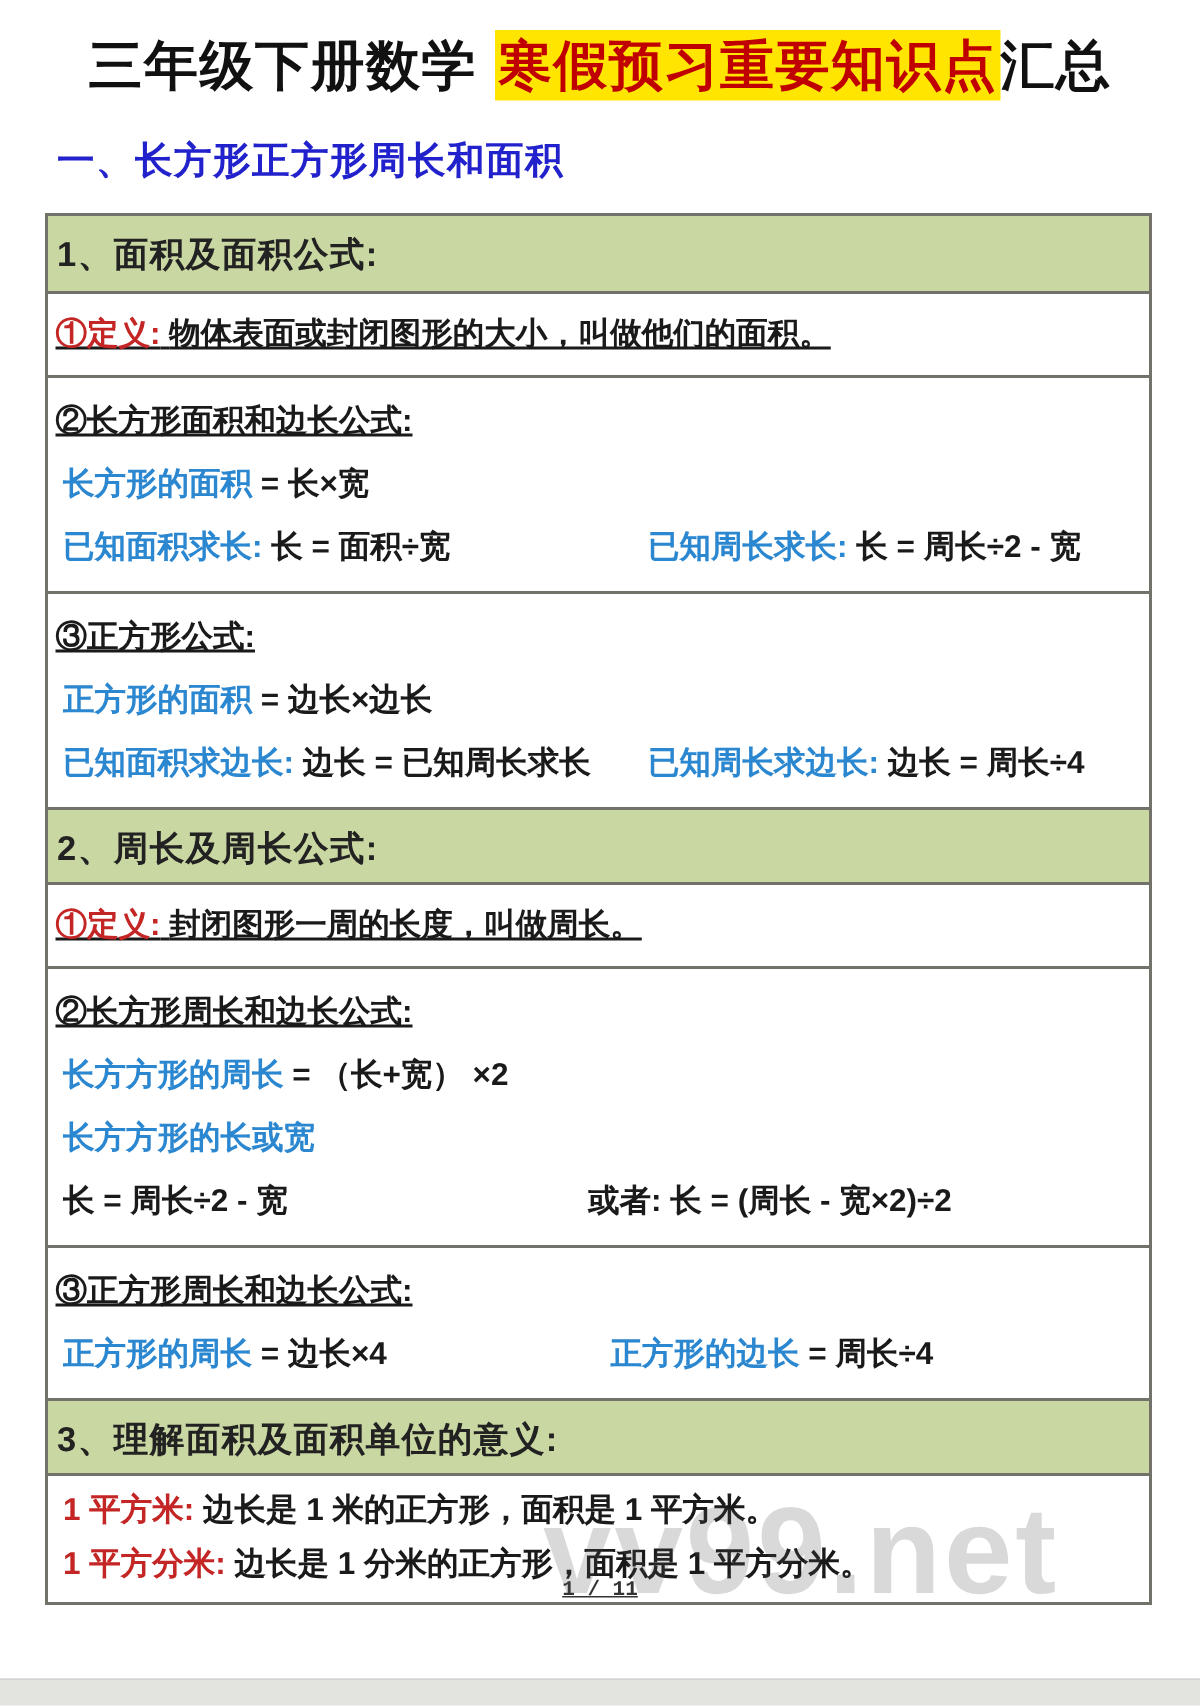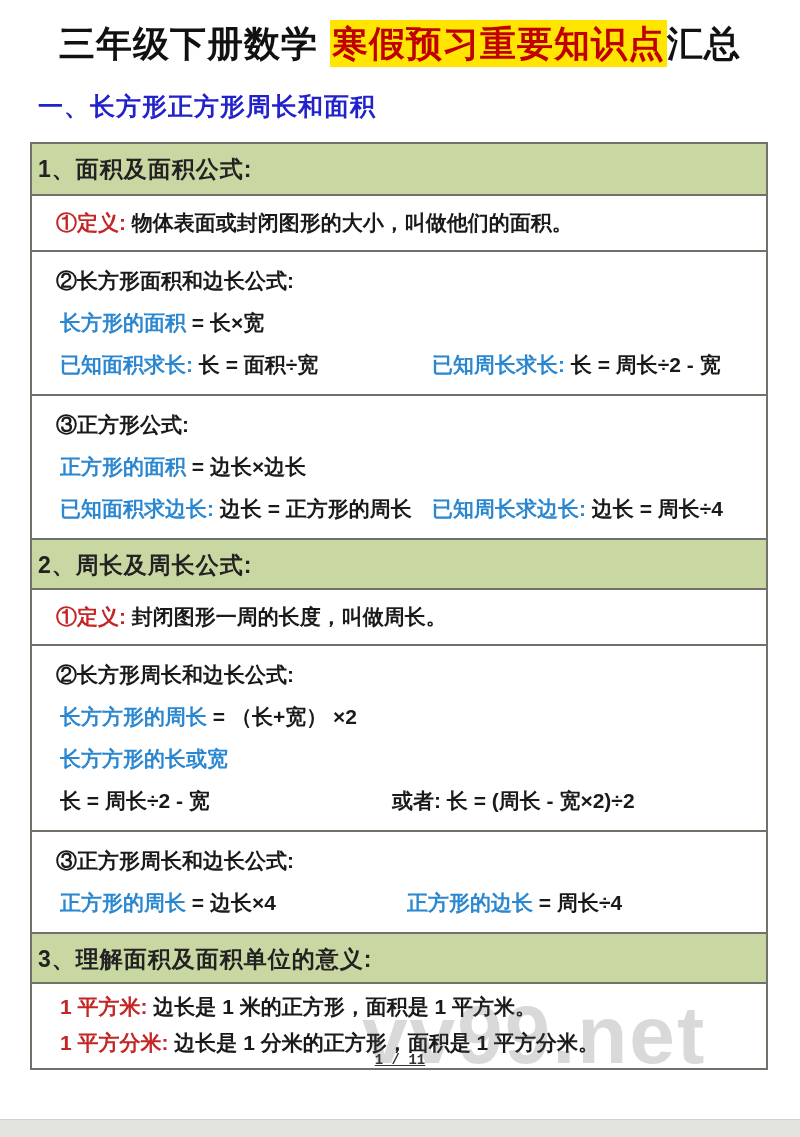--- a/index.html
+++ b/index.html
@@ -50,26 +50,26 @@
   .hrow{
     background:var(--green);
     height:50px; line-height:50px;
     padding-left:6px;
     font-size:23px; font-weight:bold; color:#222;
     letter-spacing:1px;
   }
   .crow{padding:8px 10px 8px 0;}
   .crow p{
     position:relative;
-    margin:0; padding-left:28px;
+    margin:0; padding-left:10px;
     font-size:21px; font-weight:bold; color:var(--ink);
     line-height:42px;
     white-space:nowrap;
   }
-  .crow p.lead{padding-left:24px;}
+  .crow p.lead{padding-left:5px;text-decoration:underline;}
   .crow.single{padding:7px 10px 7px 0;}
   .crow.single p{line-height:40px;}
   .red{color:var(--red);}
   .blue{color:var(--blue);}
   .abs{position:absolute;top:0;text-align:center;}
   .abs.p400{left:400px;}
   .abs.p360{left:360px;}
   .abs.p375{left:375px;}
   .unit-row{padding:5px 10px 7px 0;}
   .unit-row p{line-height:36px;}
@@ -113,21 +113,21 @@
 
   <div class="row crow">
     <p class="lead red">②长方形面积和边长公式:</p>
     <p><span class="blue">长方形的面积</span> <span>= 长×宽</span></p>
     <p><span class="blue">已知面积求长:</span> <span>长 = 面积÷宽</span><span class="abs p400"><span class="blue">已知周长求长:</span> <span>长 = 周长÷2 - 宽</span></span></p>
   </div>
 
   <div class="row crow">
     <p class="lead red">③正方形公式:</p>
     <p><span class="blue">正方形的面积</span> <span>= 边长×边长</span></p>
-    <p><span class="blue">已知面积求边长:</span> <span>边长 = 正方形的周长</span><span class="abs p400"><span class="blue">已知周长求边长:</span> <span>边长 = 周长÷4</span></span></p>
+    <p><span class="blue">已知面积求边长:</span> <span>边长 = 已知周长求长</span><span class="abs p400"><span class="blue">已知周长求边长:</span> <span>边长 = 周长÷4</span></span></p>
   </div>
 
   <div class="row hrow">2、周长及周长公式:</div>
 
   <div class="row crow single">
     <p class="lead"><span class="red">①定义:</span> <span>封闭图形一周的长度，叫做周长。</span></p>
   </div>
 
   <div class="row crow">
     <p class="lead red">②长方形周长和边长公式:</p>

